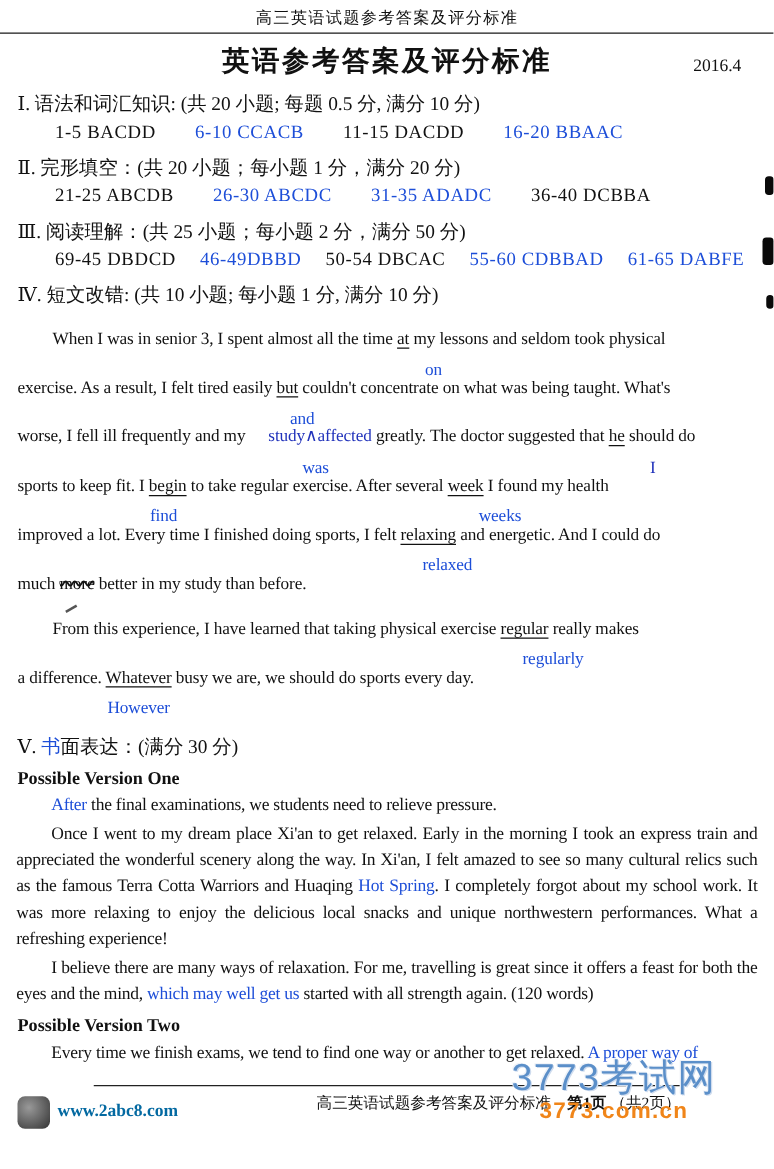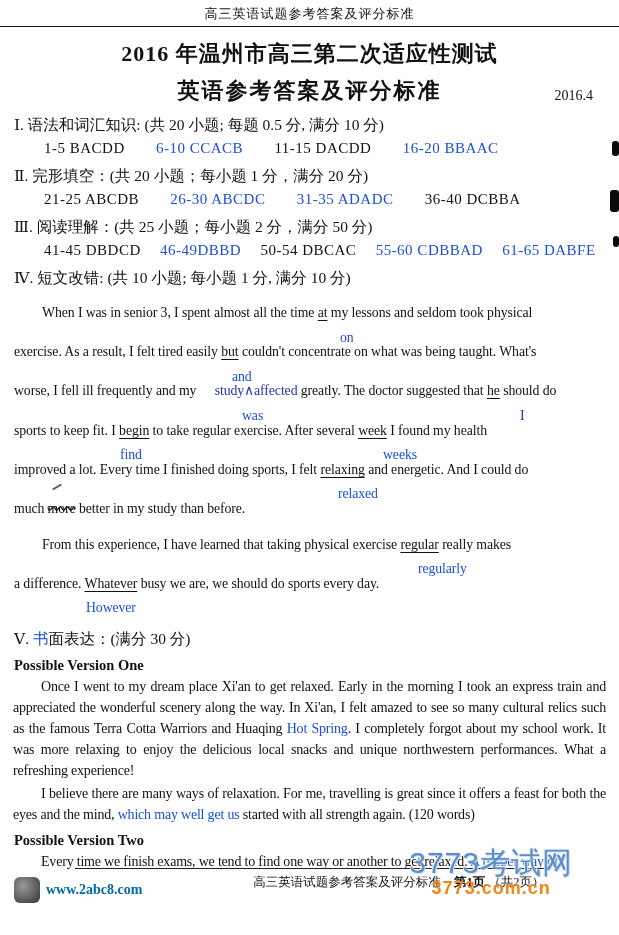--- a/index.html
+++ b/index.html
@@ -47,21 +47,20 @@
 </style>
 </head>
 <body>
 
 <div class="page">
 
   <div class="top-header">
     <span>高三英语试题参考答案及评分标准</span>
   </div>
 
-  <div class="main-title">2016 年温州市高三第二次适应性测试</div>
 
   <div class="sub-title-row">
     <span>英语参考答案及评分标准</span>
     <span class="date">2016.4</span>
   </div>
 
   <div class="sec-heading">Ⅰ. 语法和词汇知识: (共 20 小题; 每题 0.5 分, 满分 10 分)</div>
   <div class="answer-row">
     <span class="ans">1-5 BACDD</span>
     <span class="ans red">6-10 CCACB</span>
@@ -72,21 +71,21 @@
   <div class="sec-heading">Ⅱ. 完形填空：(共 20 小题；每小题 1 分，满分 20 分)</div>
   <div class="answer-row">
     <span class="ans">21-25 ABCDB</span>
     <span class="ans red">26-30 ABCDC</span>
     <span class="ans red">31-35 ADADC</span>
     <span class="ans">36-40 DCBBA</span>
   </div>
 
   <div class="sec-heading">Ⅲ. 阅读理解：(共 25 小题；每小题 2 分，满分 50 分)</div>
   <div class="answer-row tight">
-    <span class="ans">41-45 DBDCD</span>
+    <span class="ans">69-45 DBDCD</span>
     <span class="ans red">46-49DBBD</span>
     <span class="ans">50-54 DBCAC</span>
     <span class="ans red">55-60 CDBBAD</span>
     <span class="ans red">61-65 DABFE</span>
   </div>
 
   <div class="sec-heading">Ⅳ. 短文改错: (共 10 小题; 每小题 1 分, 满分 10 分)</div>
 
   <div class="passage">
     <div class="pline indent">
@@ -140,20 +139,23 @@
       <span class="cw red" style="left:72px">However</span>
     </div>
   </div>
 
   <div class="sec5-heading">
     <span>Ⅴ. </span><span class="red">书</span><span>面表达：(满分 30 分)</span>
   </div>
 
   <div class="vtitle">Possible Version One</div>
 
+  <div class="vpara">
+    <span class="red">After</span><span> the final examinations, we students need to relieve pressure.</span>
+  </div>
 
   <div class="vpara">
     <span>Once I went to my dream place Xi'an to get relaxed. Early in the morning I took an express train and appreciated the wonderful scenery along the way. In Xi'an, I felt amazed to see so many cultural relics such as the famous Terra Cotta Warriors and Huaqing </span><span class="red">Hot Spring</span><span>. I completely forgot about my school work. It was more relaxing to enjoy the delicious local snacks and unique northwestern performances. What a refreshing experience!</span>
   </div>
 
   <div class="vpara">
     <span>I believe there are many ways of relaxation. For me, travelling is great since it offers a feast for both the eyes and the mind, </span><span class="red">which may well get us</span><span> started with all strength again. (120 words)</span>
   </div>
 
   <div class="vtitle">Possible Version Two</div>

